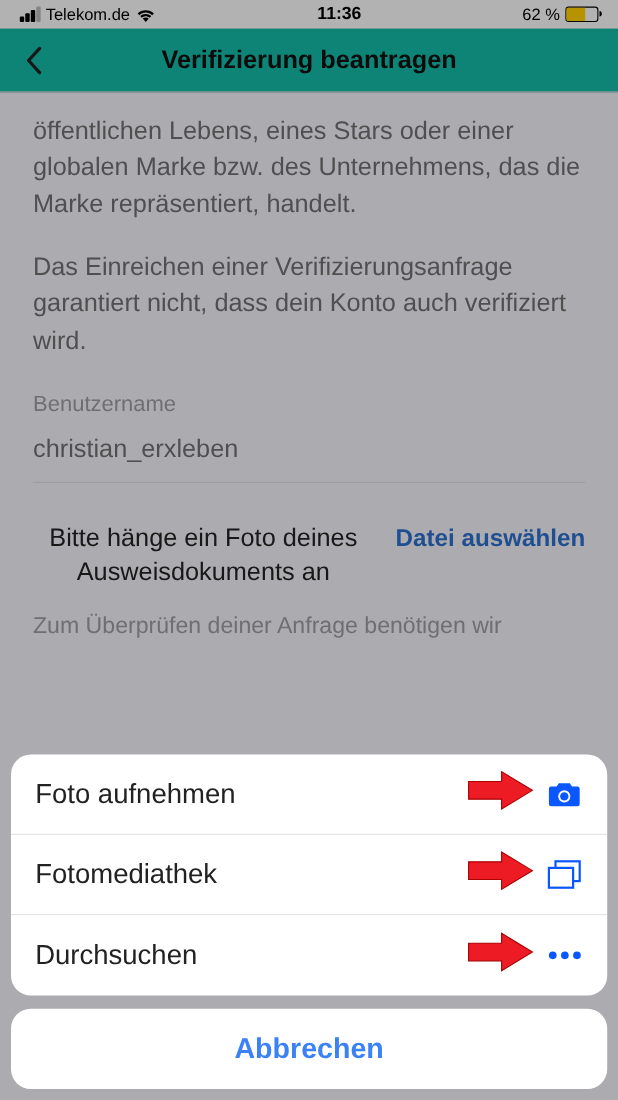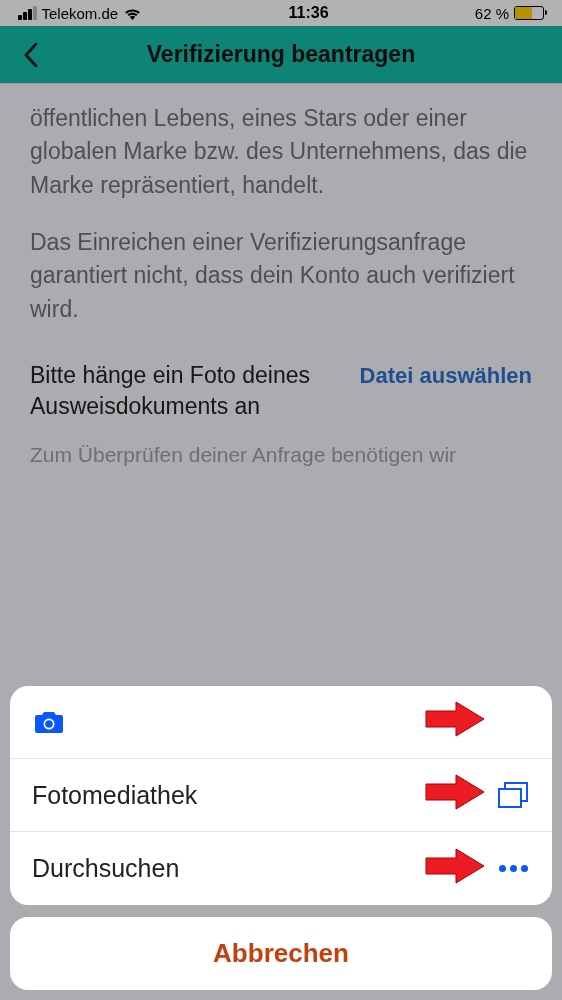--- a/index.html
+++ b/index.html
@@ -133,20 +133,21 @@
       font-size: 23px;
     }
     .field-value.muted { color: #6e6e70; }
 
     .attach-row {
       display: flex;
       justify-content: space-between;
       align-items: flex-start;
       margin-top: 34px;
       gap: 20px;
+      text-align: center;
     }
     .attach-label {
       color: #222;
       font-size: 23px;
       line-height: 1.35;
       flex: 1;
     }
     .choose-file {
       color: #2d6ec9;
       font-size: 22px;
@@ -195,21 +196,21 @@
     }
     .cancel-btn {
       background: #fff;
       border-radius: 18px;
       height: 73px;
       display: flex;
       align-items: center;
       justify-content: center;
       font-size: 26px;
       font-weight: 600;
-      color: #c2410c;
+      color: #3b82f6;
     }
     .red-arrow {
       position: absolute;
       right: 66px;
       top: 50%;
       transform: translateY(-50%);
     }
     .dots {
       display: flex;
       gap: 4px;
@@ -256,35 +257,40 @@
       <polyline points="13,2 3,13 13,24" fill="none" stroke="#222" stroke-width="3" stroke-linecap="round" stroke-linejoin="round"></polyline>
     </svg>
   </div>
   <div class="nav-title">Verifizierung beantragen</div>
 </div>
 
 <div class="content">
   <p class="desc-text">öffentlichen Lebens, eines Stars oder einer globalen Marke bzw. des Unternehmens, das die Marke repräsentiert, handelt.</p>
   <p class="desc-text">Das Einreichen einer Verifizierungsanfrage garantiert nicht, dass dein Konto auch verifiziert wird.</p>
 
+  <div class="field-block">
+    <div class="field-label">Benutzername</div>
+    <div class="field-value muted">christian_erxleben</div>
+  </div>
 
 
   <div class="attach-row">
     <div class="attach-label">Bitte hänge ein Foto deines Ausweisdokuments an</div>
     <div class="choose-file">Datei auswählen</div>
   </div>
 
   <p class="review-note">Zum Überprüfen deiner Anfrage benötigen wir</p>
 </div>
 
 <div class="dimmer"></div>
 
 <div class="action-sheet">
   <div class="sheet-group">
     <div class="sheet-item">
+      <span class="sheet-item-left">Foto aufnehmen</span>
       <span class="red-arrow">
         <svg width="62" height="40" viewBox="0 0 62 40">
           <path d="M2 12 L32 12 L32 3 L60 20 L32 37 L32 28 L2 28 Z" fill="#ed1c24" stroke="#a00" stroke-width="1"></path>
         </svg>
       </span>
       <span class="sheet-icon">
         <svg width="32" height="26" viewBox="0 0 32 26">
           <path d="M4 6 h5 l2 -3 h10 l2 3 h5 a2 2 0 0 1 2 2 v14 a2 2 0 0 1 -2 2 H4 a2 2 0 0 1 -2 -2 V8 a2 2 0 0 1 2 -2 Z" fill="#0a57ff"></path>
           <circle cx="16" cy="15" r="5.5" fill="#fff"></circle>
           <circle cx="16" cy="15" r="3.8" fill="#0a57ff"></circle>

